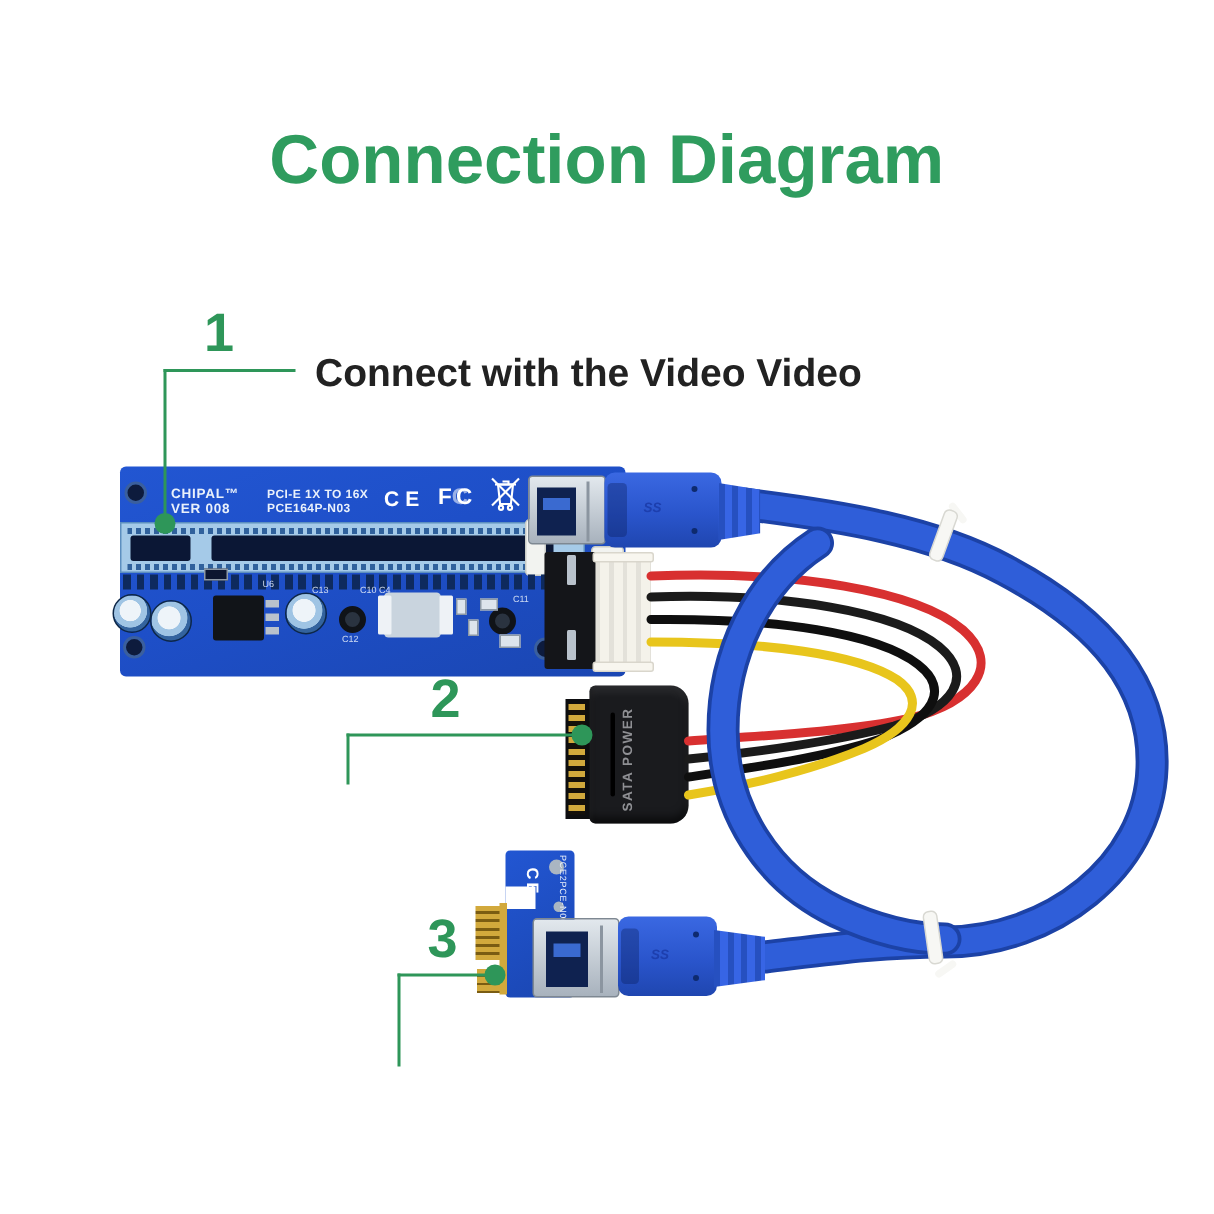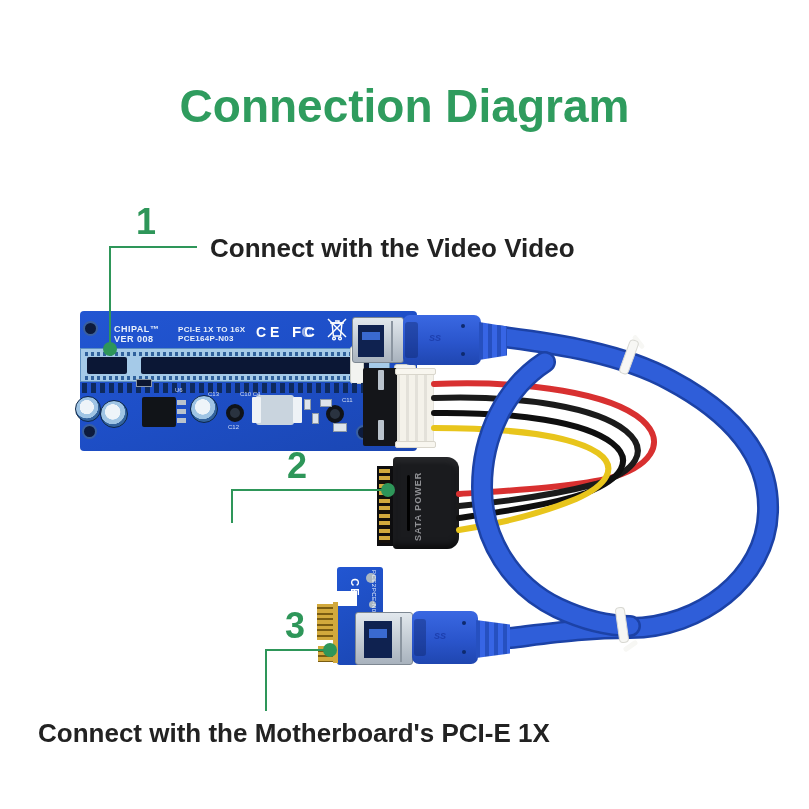--- a/index.html
+++ b/index.html
@@ -276,15 +276,14 @@
 
   <div class="co-num" style="left:287px;top:448px;">2</div>
   <div class="co-line" style="left:231px;top:489px;width:157px;height:2px;"></div>
   <div class="co-line" style="left:231px;top:489px;width:2px;height:34px;"></div>
   <div class="co-dot" style="left:381px;top:483px;"></div>
 
   <div class="co-num" style="left:285px;top:608px;">3</div>
   <div class="co-line" style="left:265px;top:649px;width:65px;height:2px;"></div>
   <div class="co-line" style="left:265px;top:649px;width:2px;height:62px;"></div>
   <div class="co-dot" style="left:323px;top:643px;"></div>
-  <div class="co-label" style="left:38px;top:718px;">Connect with the Motherboard's PCI-E 1X</div>
 
 </div>
 
 </body></html>

